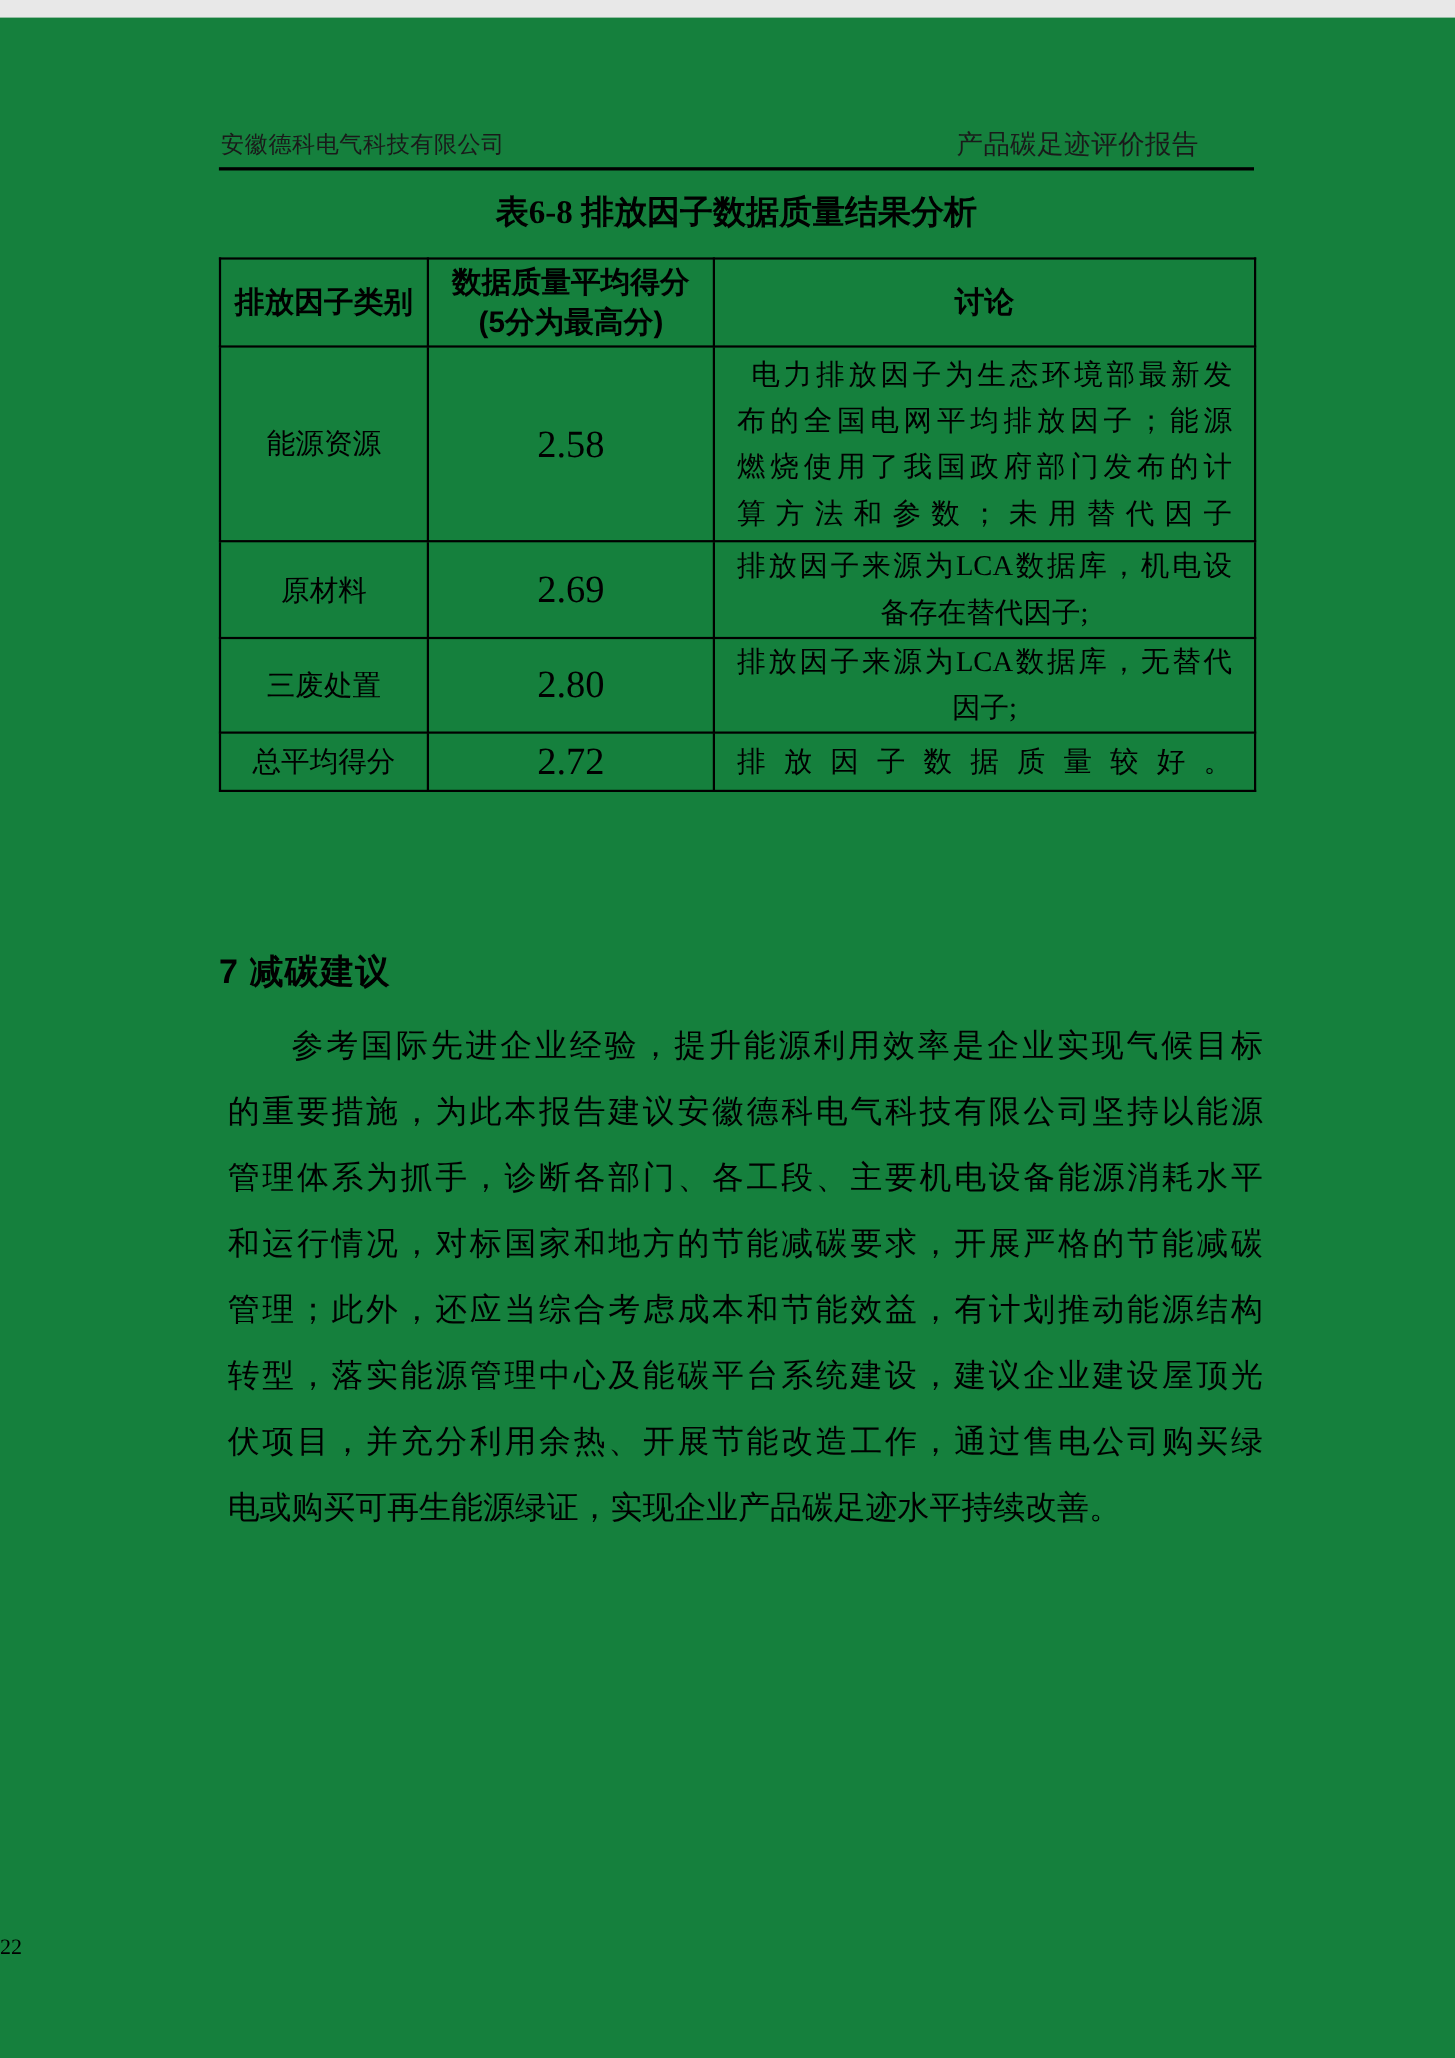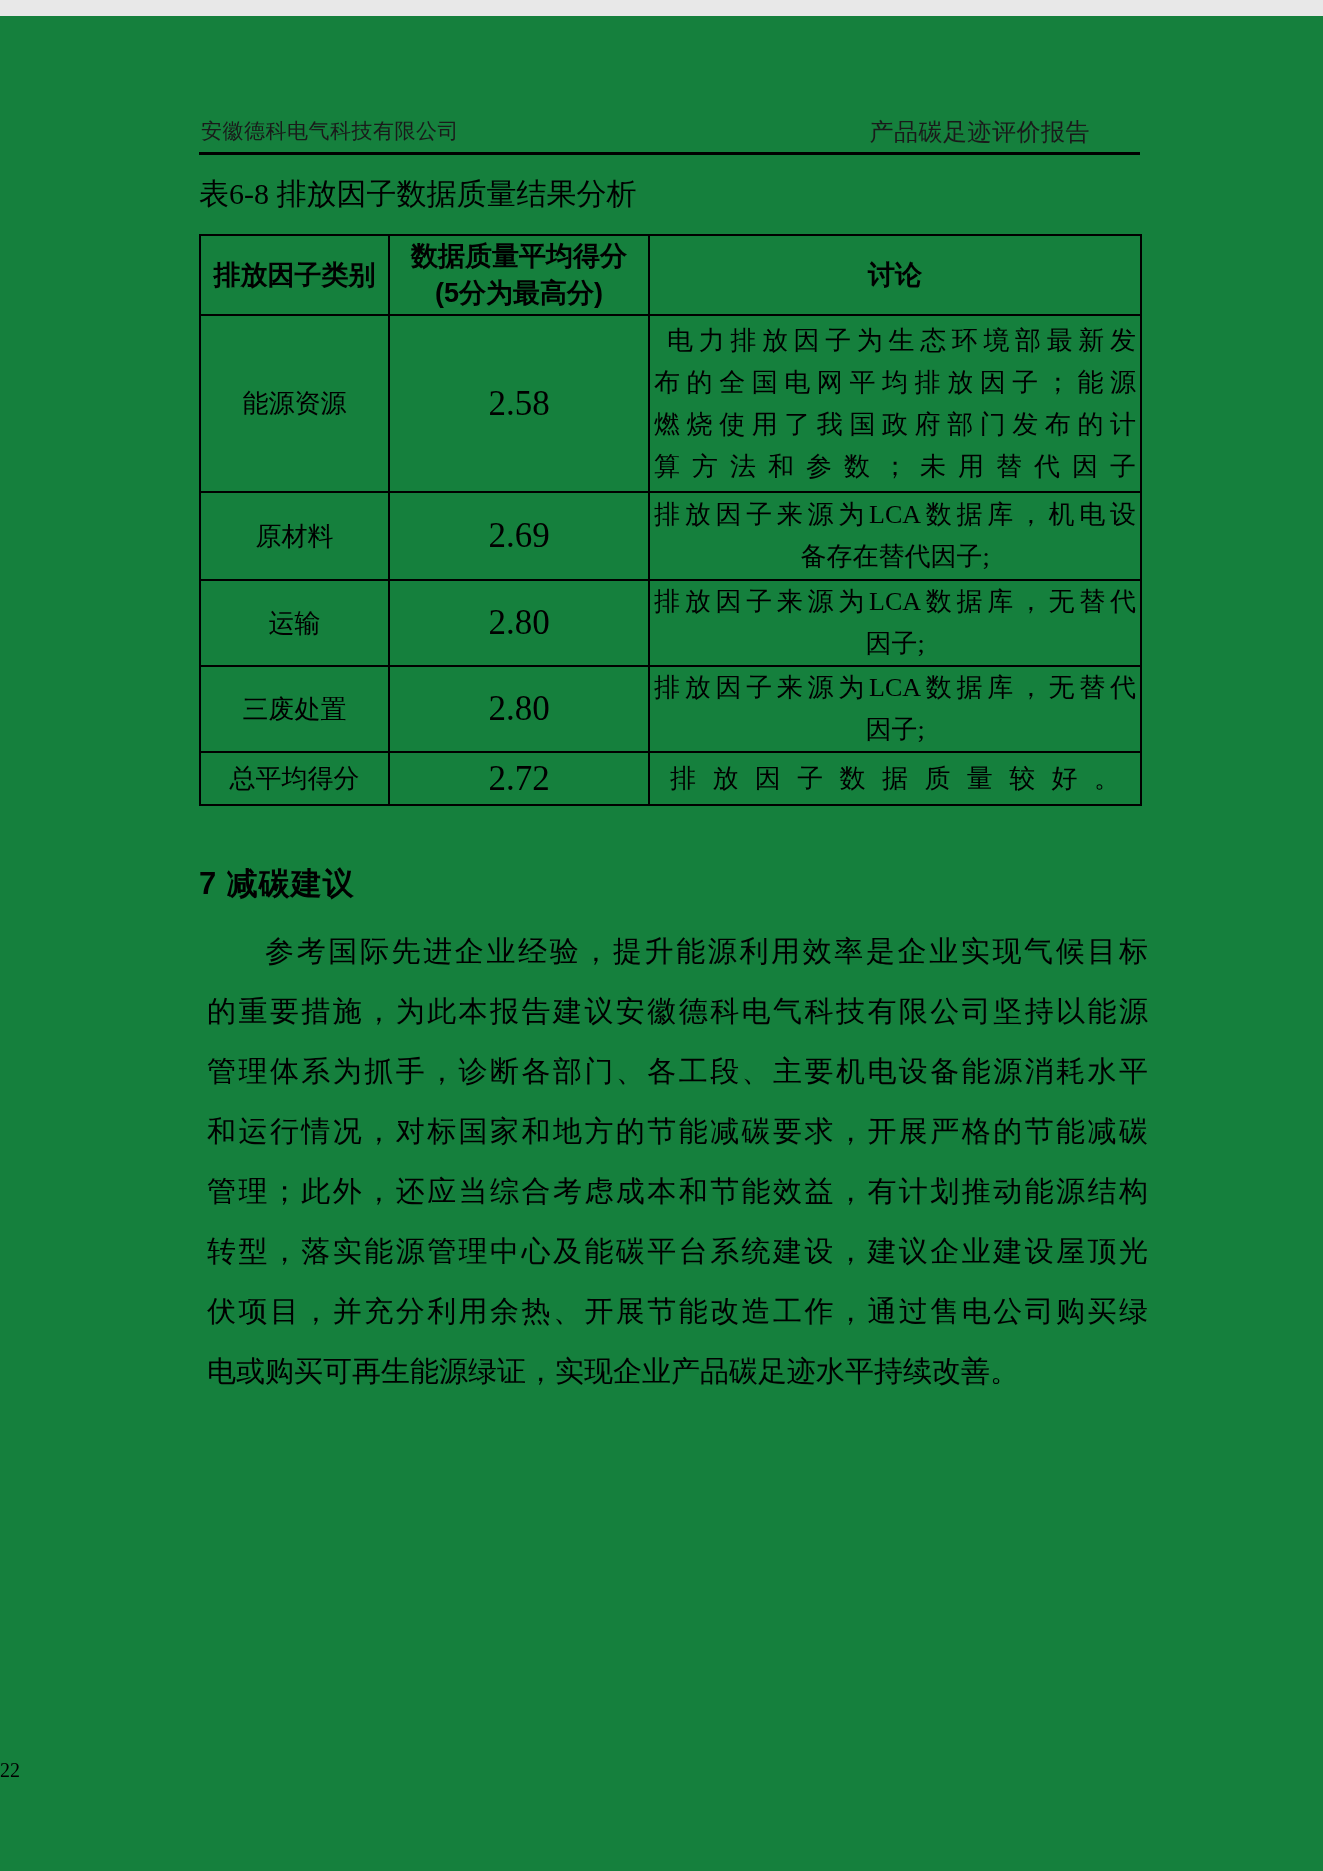--- a/index.html
+++ b/index.html
@@ -1,33 +1,33 @@
 <!DOCTYPE html>
 <html><head>
 <meta charset="utf-8">
 <style>
   html,body{margin:0;padding:0;background:#e8e8e8;}
   .page{position:relative;width:1323px;height:1871px;background:#15803d;margin:16px auto;
         font-family:"Liberation Serif","DejaVu Serif",serif;color:#000;overflow:hidden;}
   .hdr-left{position:absolute;left:201px;top:104px;font-size:21px;line-height:22px;letter-spacing:.5px;color:#1a1a1a;}
   .hdr-right{position:absolute;right:233px;top:105px;font-size:24px;line-height:22px;letter-spacing:.5px;color:#1a1a1a;}
   .hdr-rule{position:absolute;left:199px;top:136px;width:941px;height:3px;background:#000;}
-  .tbl-title{position:absolute;left:199px;top:161px;width:941px;text-align:left;
-             font-size:30px;line-height:34px;font-weight:normal;}
+  .tbl-title{position:absolute;left:199px;top:161px;width:941px;text-align:center;
+             font-size:30px;line-height:34px;font-weight:bold;}
   .tbl-wrap{position:absolute;left:199px;top:218px;width:941px;}
   table.dq{border-collapse:collapse;width:941px;table-layout:fixed;}
   table.dq th,table.dq td{border:2px solid #000;padding:0;overflow:hidden;vertical-align:middle;}
   table.dq th{font-family:"Liberation Sans","DejaVu Sans",sans-serif;font-weight:bold;
               font-size:27px;line-height:37px;text-align:center;}
   tr.hrow{height:80px;}
   tr.r1{height:177px;} tr.r2{height:88px;} tr.r3{height:81px;} tr.r4{height:80px;} tr.r5{height:53px;}
   td.cat{text-align:center;font-size:26px;}
   td.score{text-align:center;font-size:35px;}
   td.disc{font-size:26px;}
-  .dline{height:42px;line-height:42px;padding:0 4px;text-align:justify;text-align-last:justify;}
+  .dline{height:42px;line-height:42px;padding:0 20px;text-align:justify;text-align-last:justify;}
   .dline.c{text-align-last:center;}
   .dline.jp{padding:0 20px;height:46px;line-height:46px;}
   .dline.ind{text-indent:13px;}
   .th-sub{display:block;}
   .sec-head{position:absolute;left:199px;top:851px;font-size:31px;line-height:34px;font-weight:bold;
             font-family:"Liberation Sans","DejaVu Sans",sans-serif;letter-spacing:1px;}
   .para{position:absolute;left:207px;top:905px;width:941px;}
   .pline{height:60px;line-height:60px;font-size:29px;text-align:justify;text-align-last:justify;}
   .pline.first{text-indent:58px;}
   .pline.last{text-align-last:left;}
@@ -72,28 +72,20 @@
             </td>
           </tr>
           <tr class="r2">
             <td class="cat">原材料</td>
             <td class="score">2.69</td>
             <td class="disc">
               <div class="dline">排放因子来源为LCA数据库，机电设</div>
               <div class="dline c">备存在替代因子;</div>
             </td>
           </tr>
-          <tr class="r3">
-            <td class="cat">运输</td>
-            <td class="score">2.80</td>
-            <td class="disc">
-              <div class="dline">排放因子来源为LCA数据库，无替代</div>
-              <div class="dline c">因子;</div>
-            </td>
-          </tr>
           <tr class="r4">
             <td class="cat">三废处置</td>
             <td class="score">2.80</td>
             <td class="disc">
               <div class="dline">排放因子来源为LCA数据库，无替代</div>
               <div class="dline c">因子;</div>
             </td>
           </tr>
           <tr class="r5">
             <td class="cat">总平均得分</td>

